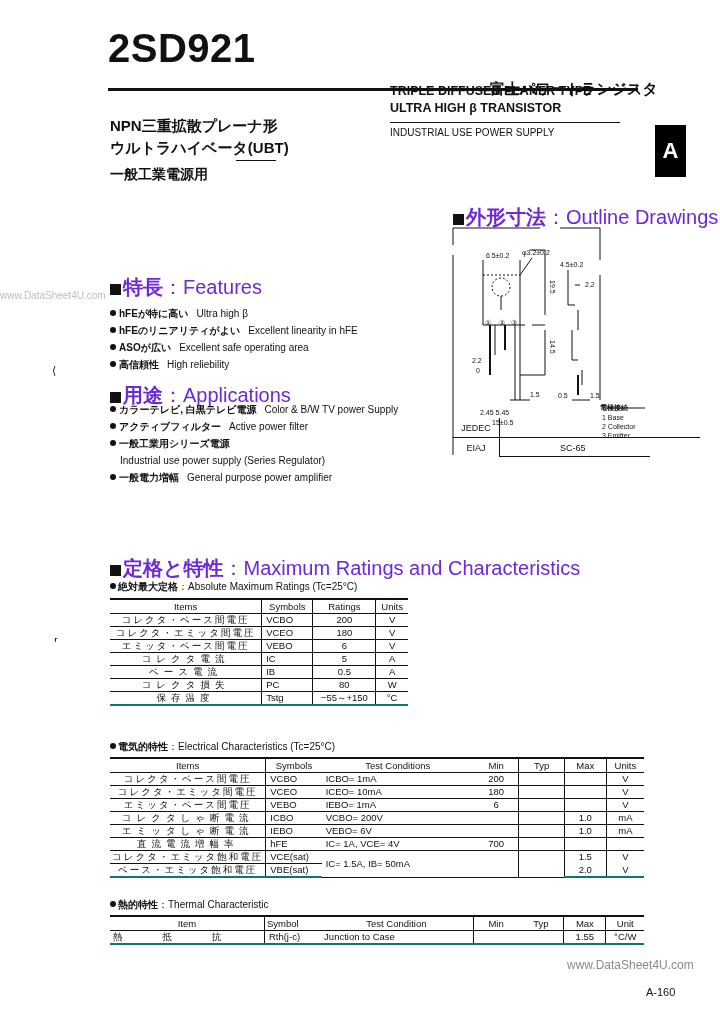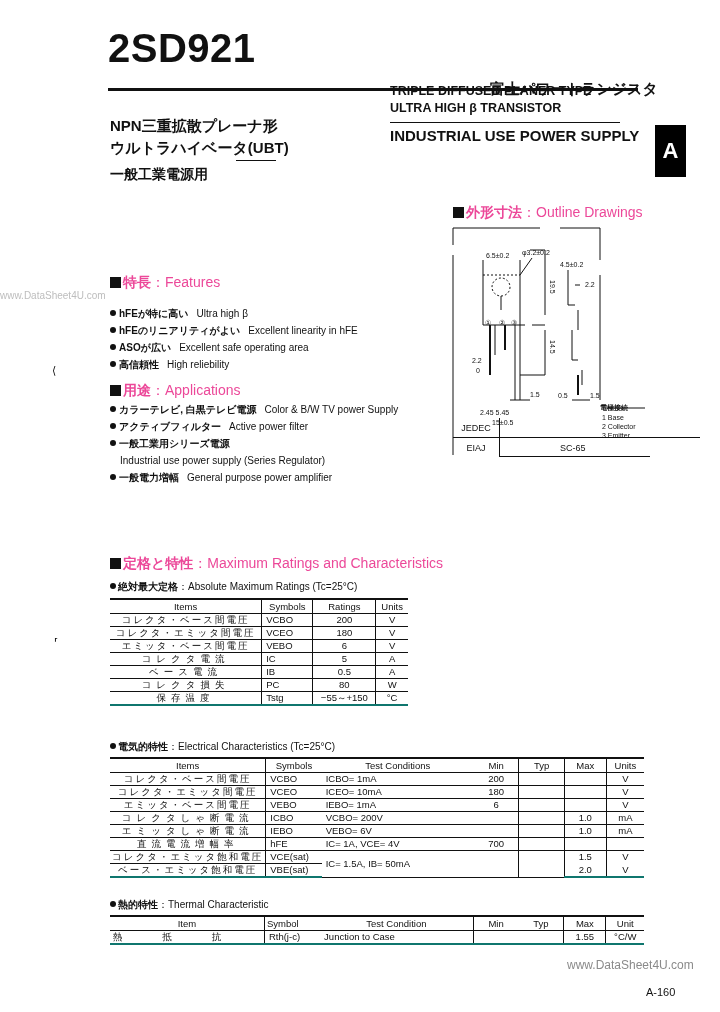--- a/index.html
+++ b/index.html
@@ -11,26 +11,26 @@
   .jp-brand { left: 490px; top: 40px; font-size: 15px; font-weight: bold; margin-top: 40px; }
   .hdr-rule { left: 108px; top: 88px; width: 530px; height: 3px; background: #111; }
 
   .jp-sub1 { left: 110px; top: 117px; font-size: 15px; font-weight: bold; }
   .jp-sub2 { left: 110px; top: 139px; font-size: 15px; font-weight: bold; }
   .jp-sub-rule { left: 236px; top: 160px; width: 40px; height: 1px; background: #111; }
 
   .en-sub1 { left: 390px; top: 84px; font-size: 12.5px; font-weight: bold; margin-top: 0; }
   .en-sub2 { left: 390px; top: 102px; font-size: 12.5px; font-weight: bold; }
   .en-sub-rule { left: 390px; top: 122px; width: 230px; height: 1px; background: #111; }
-  .en-sub3 { left: 390px; top: 128px; font-size: 15px; font-weight: bold; }
+  .en-sub3 { left: 390px; top: 128px; font-size: 10px; font-weight: normal; }
 
   .tab-a { left: 655px; top: 125px; width: 31px; height: 52px; background: #000; color: #fff; font-size: 22px; font-weight: bold; display: flex; align-items: center; justify-content: center; }
 
   
-  .sec-h { font-size: 14px; color: #ec4899; white-space: nowrap; }
+  .sec-h { font-size: 20px; color: #6d28d9; white-space: nowrap; }
   .sec-h .sq { display: inline-block; width: 11px; height: 11px; background: #111; margin-right: 2px; vertical-align: -1px; }
   .sec-h .jp { font-weight: bold; }
   .sec-h .en { font-weight: normal; }
 
   .bullet-list { list-style: none; margin: 0; padding: 0; font-size: 10px; }
   .bullet-list li { height: 17px; line-height: 17px; white-space: nowrap; }
   .bullet-list .dot { display: inline-block; width: 6px; height: 6px; border-radius: 50%; background: #111; margin-right: 3px; vertical-align: 1px; }
   .bullet-list .jp { font-weight: bold; margin-right: 8px; }
   .bullet-list .cont { padding-left: 10px; }
 

